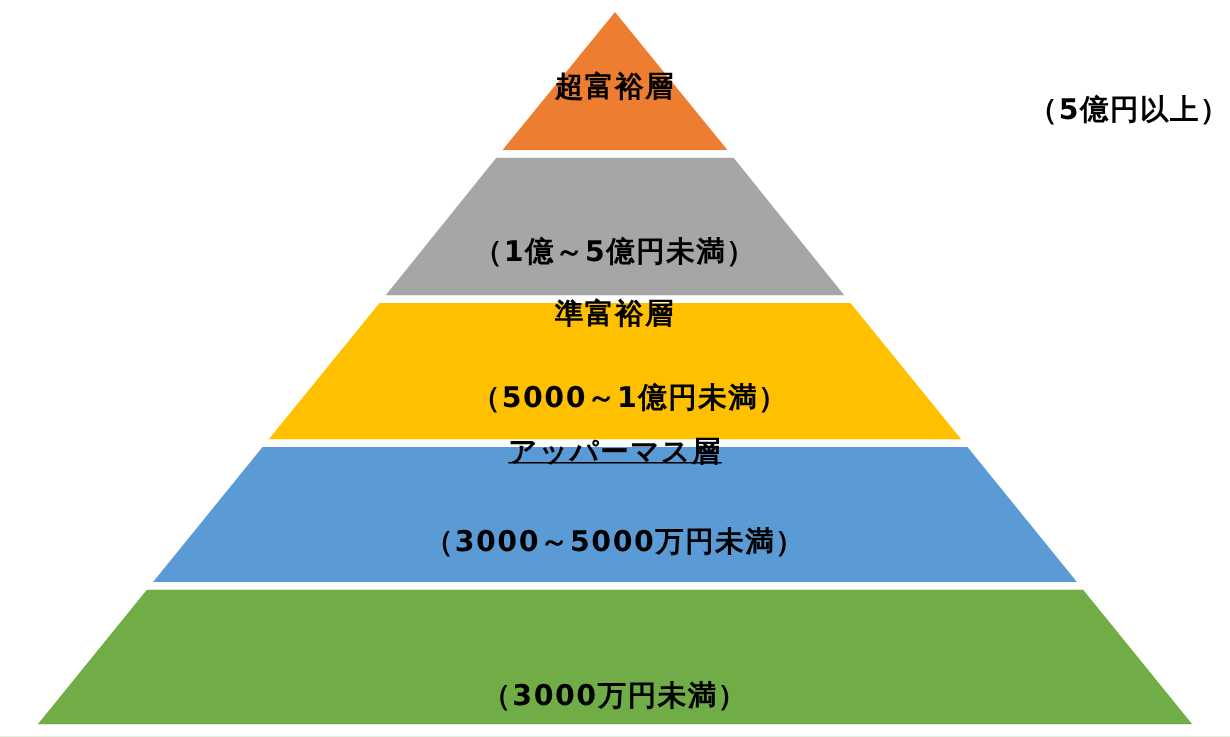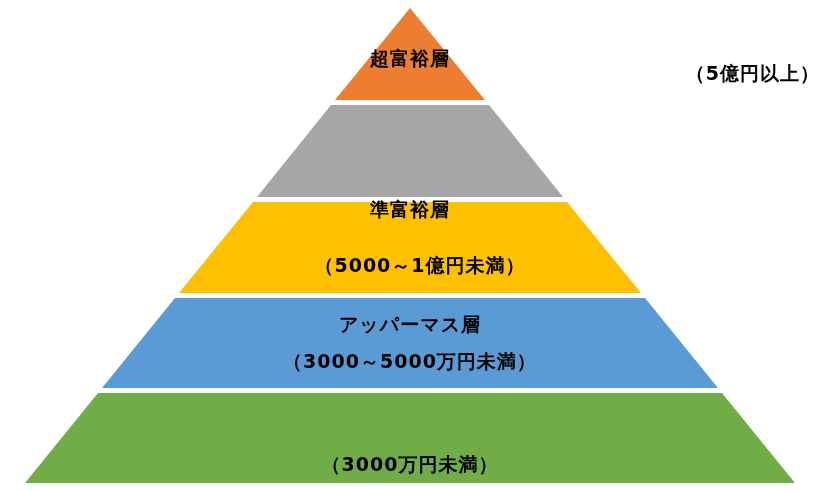--- a/index.html
+++ b/index.html
@@ -36,39 +36,40 @@
     line-height: 22px;
     color: #000000;
     letter-spacing: 1px;
   }
   .t0-label { top: 20px; margin-top: 27px; }
   .t0-range { top: 62px; text-align: right; }
   .t1-label { top: 114px; }
   .t1-range { top: 157px; }
   .t2-label { top: 198px; }
   .t2-range { top: 254px; padding-left: 10px; }
-  .t3-label { top: 313px; }
+  .t3-label { top: 290px; text-decoration: underline; }
   .t3-range { top: 350px; }
   .t4-label { top: 404px; }
   .t4-range { top: 453px; }
 </style>
 </head>
 <body>
 
 <div class="canvas">
 
   <div class="segment seg-0" style="background: rgb(237, 125, 49);"></div>
   <div class="segment seg-1" style="background: rgb(166, 166, 166);"></div>
   <div class="segment seg-2" style="background: rgb(255, 192, 0);"></div>
   <div class="segment seg-3" style="background: rgb(91, 155, 213);"></div>
   <div class="segment seg-4" style="background: rgb(112, 173, 71);"></div>
 
   <div class="tier-text t0-label">超富裕層</div>
   <div class="tier-text t0-range">（5億円以上）</div>
 
+  <div class="tier-text t1-range">（1億～5億円未満）</div>
 
   <div class="tier-text t2-label">準富裕層</div>
   <div class="tier-text t2-range">（5000～1億円未満）</div>
 
   <div class="tier-text t3-label">アッパーマス層</div>
   <div class="tier-text t3-range">（3000～5000万円未満）</div>
 
   <div class="tier-text t4-range">（3000万円未満）</div>
 
 </div>

